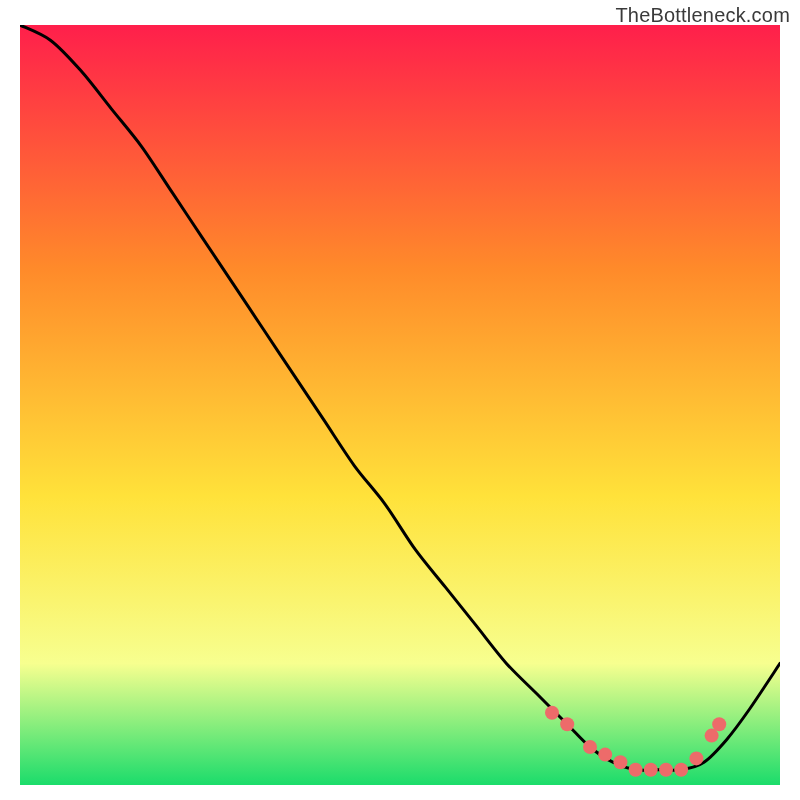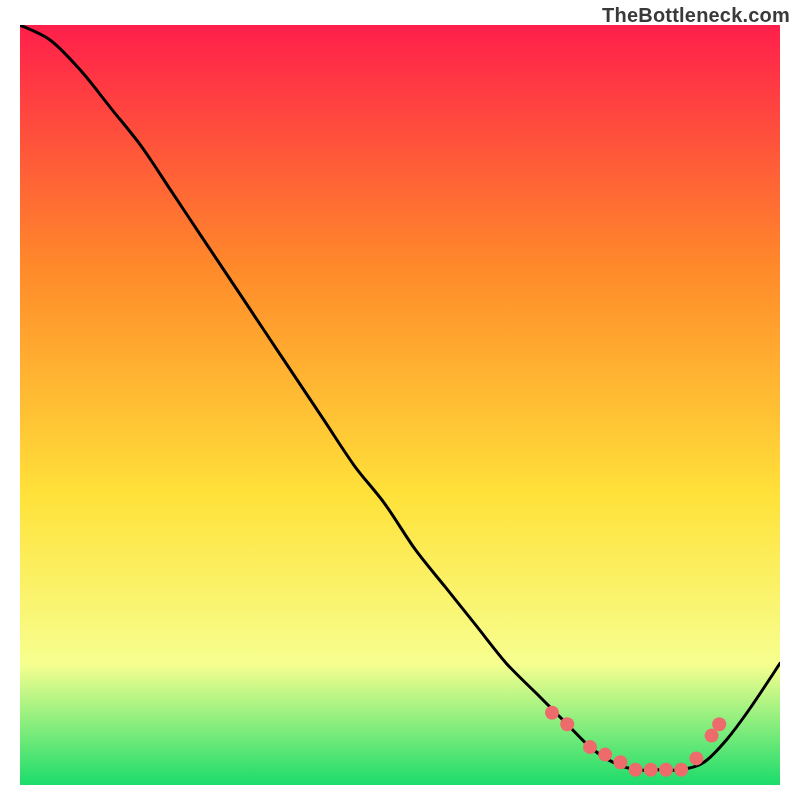--- a/index.html
+++ b/index.html
@@ -14,21 +14,21 @@
   .stage {
     position: relative;
     width: 800px;
     height: 800px;
   }
   .watermark {
     position: absolute;
     top: 4px;
     right: 10px;
     font-size: 20px;
-    font-weight: 700;
+    font-weight: 400;
     color: #3a3a3a;
     letter-spacing: 0.2px;
     z-index: 10;
   }
   .plot {
     position: absolute;
     left: 20px;
     top: 25px;
     width: 760px;
     height: 760px;

